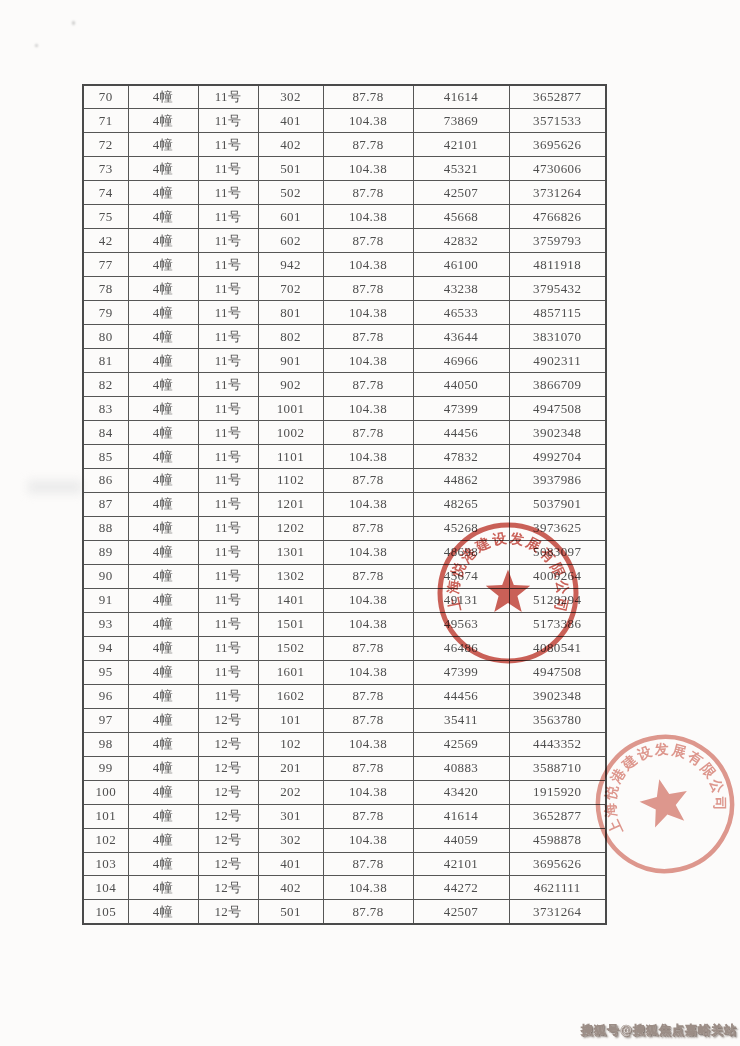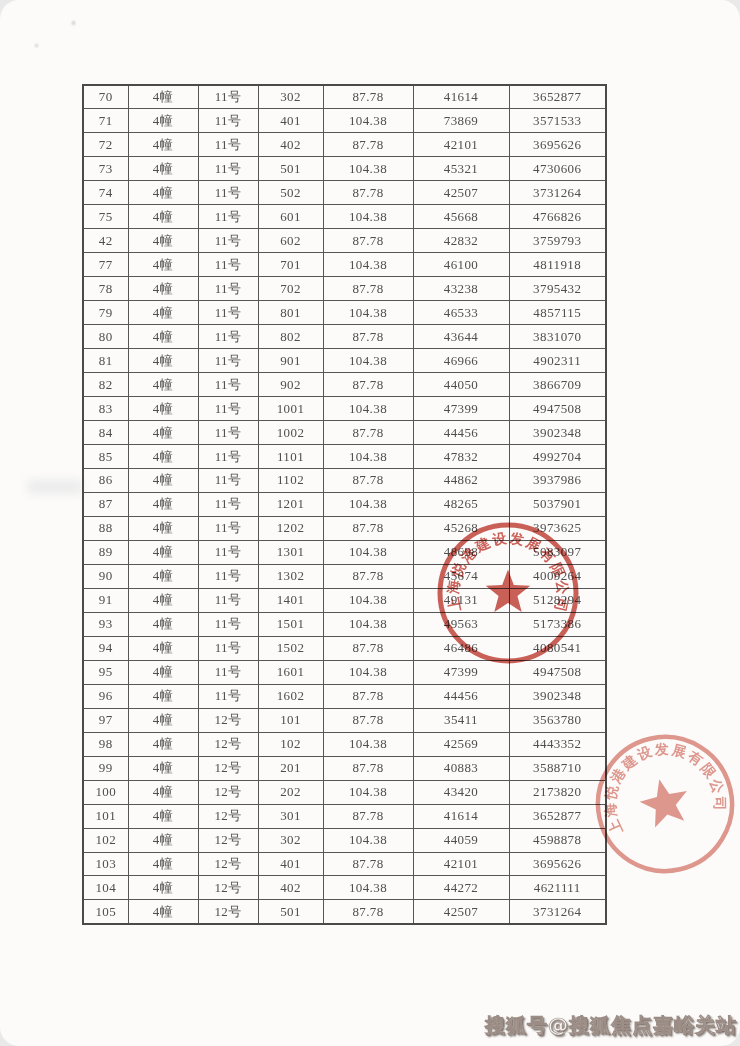--- a/index.html
+++ b/index.html
@@ -1,20 +1,19 @@
 <!DOCTYPE html>
 <html><head>
 <meta charset="utf-8">
 <style>
   html,body{margin:0;padding:0;background:#e9e9e9;}
   .page{
     position:relative;width:740px;height:1046px;margin:0 auto;
     background:#fcfbfa;overflow:hidden;
     font-family:"Liberation Serif","DejaVu Serif",serif;
-    border-radius:19px;
   }
   
   .speck{position:absolute;background:#9a9a9a;border-radius:50%;filter:blur(1px);opacity:.55;}
   .speck.s1{left:72px;top:21px;width:3px;height:4px;}
   .speck.s2{left:35px;top:44px;width:3px;height:3px;}
   .smudge{position:absolute;left:28px;top:480px;width:54px;height:14px;background:#ececec;filter:blur(4px);}
   
   .price-table{
     position:absolute;left:82px;top:84px;width:523px;height:841px;
     border-collapse:collapse;table-layout:fixed;
@@ -29,21 +28,21 @@
   .price-table tr{height:23.36px;}
   
   .stamp{position:absolute;mix-blend-mode:multiply;pointer-events:none;}
   .stamp-center{left:428px;top:513px;width:160px;height:160px;opacity:.8;filter:blur(.4px);}
   .stamp-right{left:585px;top:724px;width:160px;height:160px;opacity:.62;filter:blur(.6px);}
   .seal-text{font-family:"DejaVu Serif","Liberation Serif",serif;font-weight:700;}
   
   .watermark{
     position:absolute;right:3px;bottom:7px;
     font-family:"DejaVu Sans","Liberation Sans",sans-serif;
-    font-size:20px;font-weight:700;letter-spacing:1px;
+    font-size:12px;font-weight:700;letter-spacing:1px;
     color:#faf8f6;
     -webkit-text-stroke:.6px #9b8d86;
     text-shadow:2px 2px 2px #7d726c,1px 1px 0 #9b8d86;
     white-space:nowrap;
   }
 </style>
 </head>
 <body>
 
 <div class="page">
@@ -123,21 +122,21 @@
           <td>11号</td>
           <td>602</td>
           <td>87.78</td>
           <td>42832</td>
           <td>3759793</td>
         </tr>
         <tr>
           <td>77</td>
           <td>4幢</td>
           <td>11号</td>
-          <td>701</td>
+          <td>942</td>
           <td>104.38</td>
           <td>46100</td>
           <td>4811918</td>
         </tr>
         <tr>
           <td>78</td>
           <td>4幢</td>
           <td>11号</td>
           <td>702</td>
           <td>87.78</td>
@@ -324,21 +323,21 @@
           <td>40883</td>
           <td>3588710</td>
         </tr>
         <tr>
           <td>100</td>
           <td>4幢</td>
           <td>12号</td>
           <td>202</td>
           <td>104.38</td>
           <td>43420</td>
-          <td>2173820</td>
+          <td>1915920</td>
         </tr>
         <tr>
           <td>101</td>
           <td>4幢</td>
           <td>12号</td>
           <td>301</td>
           <td>87.78</td>
           <td>41614</td>
           <td>3652877</td>
         </tr>

